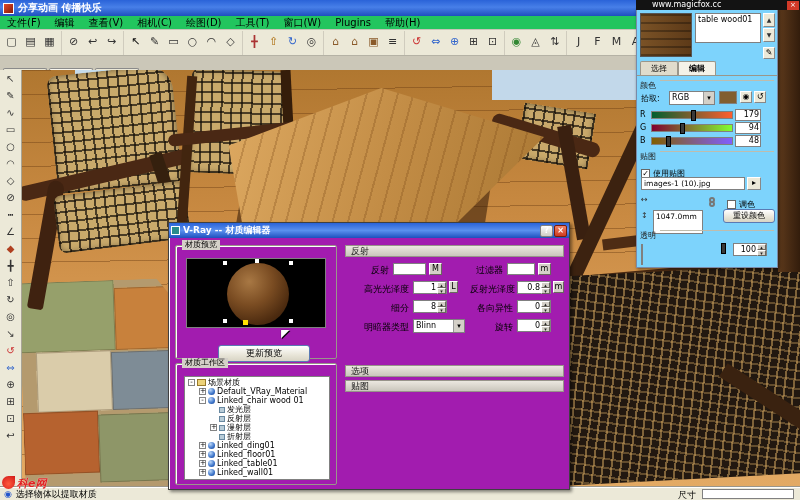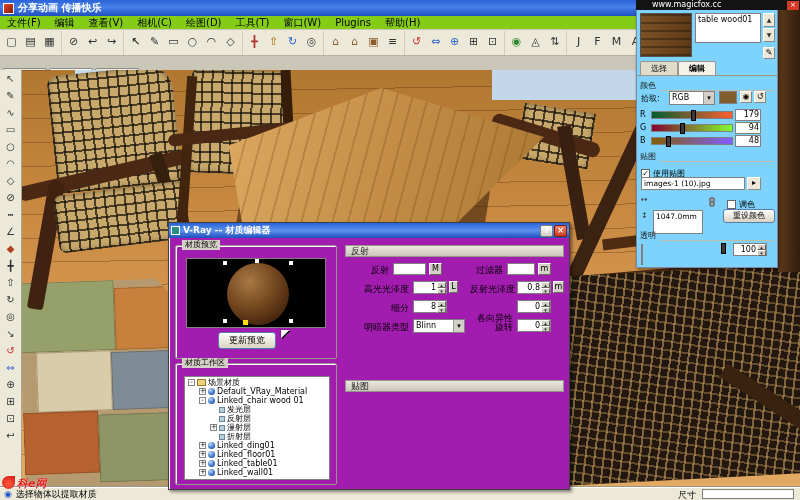--- a/index.html
+++ b/index.html
@@ -5,21 +5,21 @@
 *{box-sizing:border-box;margin:0;padding:0}
 body{margin:0;width:800px;height:500px;overflow:hidden;background:#ECE9D8;
      font-family:"DejaVu Sans","Liberation Sans",sans-serif;color:#000}
 .app{position:relative;width:800px;height:500px;overflow:hidden;background:#ECE9D8}
 .abs{position:absolute}
 
 
 .titlebar{background:linear-gradient(180deg,#2a63d8,#477fe8 45%,#1e4fbe);color:#fff;
   font-size:10px;font-weight:bold;line-height:16px;display:flex;align-items:center;gap:4px;padding-left:3px}
 .appicon{width:11px;height:11px;background:linear-gradient(135deg,#e04a2a,#8a1a08);border:1px solid #fff;flex:none}
-.menubar{background:#84cc16;border-bottom:1px solid #c9c5b8;font-size:10px;line-height:13px;display:flex}
+.menubar{background:#22c55e;border-bottom:1px solid #c9c5b8;font-size:10px;line-height:13px;display:flex}
 .mitem{padding:0 7px}
 .toolbar{background:#ECE9D8;border-bottom:1px solid #b5b2a5;display:flex;align-items:center}
 .tgrp{display:flex;align-items:center;height:24px;padding:0 2px;border-right:1px solid #d0ccbe}
 .ticon{width:19px;height:19px;font-size:11px;line-height:18px;text-align:center;color:#333}
 .tabsrow{background:#cbc7b8;display:flex;align-items:flex-end;padding-left:3px;border-bottom:1px solid #9a968a}
 .ptab{display:inline-block;margin-right:2px;padding:0 9px;font-size:9px;line-height:12px;background:#ECE9D8;
   border:1px solid #8a8a8a;border-bottom:none;border-radius:2px 2px 0 0}
 .ptab.active{background:#f8f6ee;font-weight:bold}
 .palette{background:#ECE9D8;border-right:1px solid #a8a496;display:flex;flex-direction:column;align-items:center;padding-top:1px}
 .picon{width:18px;height:16px;font-size:10px;line-height:15px;text-align:center;color:#333;margin-bottom:1px}
@@ -96,21 +96,21 @@
   linear-gradient(90deg,#7a5226,#5d3a18);border:1px solid #555}
 .namebox{background:#fff;border:1px solid #808080;font-size:8px;padding:1px 2px;overflow:hidden;white-space:nowrap}
 .udbtn{display:block;width:12px;height:14px;background:#ECE9D8;border:1px solid;border-color:#fff #888 #888 #fff;
   font-size:6px;line-height:12px;text-align:center;color:#333;margin-bottom:1px}
 .sqbtn{width:12px;height:12px;background:#ECE9D8;border:1px solid;border-color:#fff #888 #888 #fff;
   font-size:8px;line-height:10px;text-align:center}
 .mtab{height:14px;background:#e0dccc;border:1px solid #9a968a;border-bottom:none;border-radius:2px 2px 0 0;
   font-size:8px;line-height:13px;text-align:center}
 .mtab.active{background:#f4f2e8;font-weight:bold}
 .tabline{height:1px;background:#9a968a}
-.msect{display:flex;align-items:flex-end;font-size:8px;color:#222}
+.msect{display:flex;align-items:flex-start;font-size:8px;color:#222}
 .msect i{flex:1;height:1px;background:#c0bcac;margin-left:4px}
 .srow{position:absolute;height:13px;display:flex;align-items:center;gap:2px;width:134px}
 .slbl{display:inline-block;width:9px;font-size:8px}
 .strack{position:relative;display:inline-block;width:82px;height:8px;border:1px solid #808080}
 .sthumb{position:absolute;top:-2px;width:5px;height:11px;background:#3a3a3a;border:1px solid #000}
 .sval{display:inline-block;width:26px;height:12px;background:#fff;border:1px solid #808080;font-size:8px;
   line-height:10px;text-align:right;padding-right:1px}
 .chk .box{display:inline-block;width:9px;height:9px;background:#fff;border:1px solid #666;font-size:8px;
   line-height:8px;text-align:center;vertical-align:middle}
 .clbl{font-size:8px;margin-left:3px;vertical-align:middle}
@@ -302,21 +302,21 @@
       <span class="glbl">材质预览</span>
       <div class="pvbox abs" style="left:10px;top:12px;width:140px;height:70px">
         <div class="sphere"></div>
         <span class="hdl" style="left:36px;top:2px"></span>
         <span class="hdl" style="left:102px;top:2px"></span>
         <span class="hdl" style="left:36px;top:60px"></span>
         <span class="hdl" style="left:102px;top:60px"></span>
         <span class="hdl" style="left:68px;top:0"></span>
         <span class="hdl y" style="left:56px;top:61px"></span>
       </div>
-      <div class="xpbtn abs" style="left:42px;top:86px;width:58px;height:17px">更新预览</div>
+      <div class="xpbtn abs" style="left:42px;top:99px;width:92px;height:17px">更新预览</div>
     </div>
     <span class="cursorA abs" style="left:112px;top:104px">◤</span>
 
     <div class="grp abs" style="left:6px;top:140px;width:162px;height:122px">
       <span class="glbl">材质工作区</span>
       <div class="tree abs" id="mat-tree" style="left:8px;top:12px;width:146px;height:104px">
           <div class="trow" style="padding-left: 2px;">
             <span class="exp">-</span>
             <span class="folder"></span>
             <span class="tlabel">场景材质</span>
@@ -403,21 +403,21 @@
     <span class="mbtn abs" style="left:384px;top:58px;width:11px">m</span>
 
     <span class="flbl abs" style="left:176px;top:79px;width:64px">细分</span>
     <span class="spin abs" style="left:244px;top:77px;width:34px">
       <span class="spv">8</span>
         <span class="spud">
           <i>▴</i>
           <i>▾</i>
         </span>
     </span>
-    <span class="flbl abs" style="left:288px;top:89px;width:56px">各向异性</span>
+    <span class="flbl abs" style="left:288px;top:79px;width:56px">各向异性</span>
     <span class="spin abs" style="left:348px;top:77px;width:34px">
       <span class="spv">0</span>
         <span class="spud">
           <i>▴</i>
           <i>▾</i>
         </span>
     </span>
 
     <span class="flbl abs" style="left:176px;top:98px;width:64px">明暗器类型</span>
     <span class="vsel abs" style="left:244px;top:96px;width:52px">
@@ -426,20 +426,21 @@
     </span>
     <span class="flbl abs" style="left:288px;top:98px;width:56px">旋转</span>
     <span class="spin abs" style="left:348px;top:96px;width:34px">
       <span class="spv">0</span>
         <span class="spud">
           <i>▴</i>
           <i>▾</i>
         </span>
     </span>
 
+    <div class="shead abs" style="left:176px;top:142px;width:219px">选项</div>
     <div class="shead abs" style="left:176px;top:157px;width:219px">贴图</div>
   </div>
 
   <div class="mpanel abs" style="left:636px;top:8px;width:142px;height:260px">
     <div class="thumb abs" style="left:3px;top:4px;width:52px;height:44px"></div>
     <div class="namebox abs" style="left:58px;top:4px;width:66px;height:30px">
       <span>table wood01</span>
     </div>
     <div class="abs" style="left:126px;top:4px">
       <span class="udbtn">▲</span>

